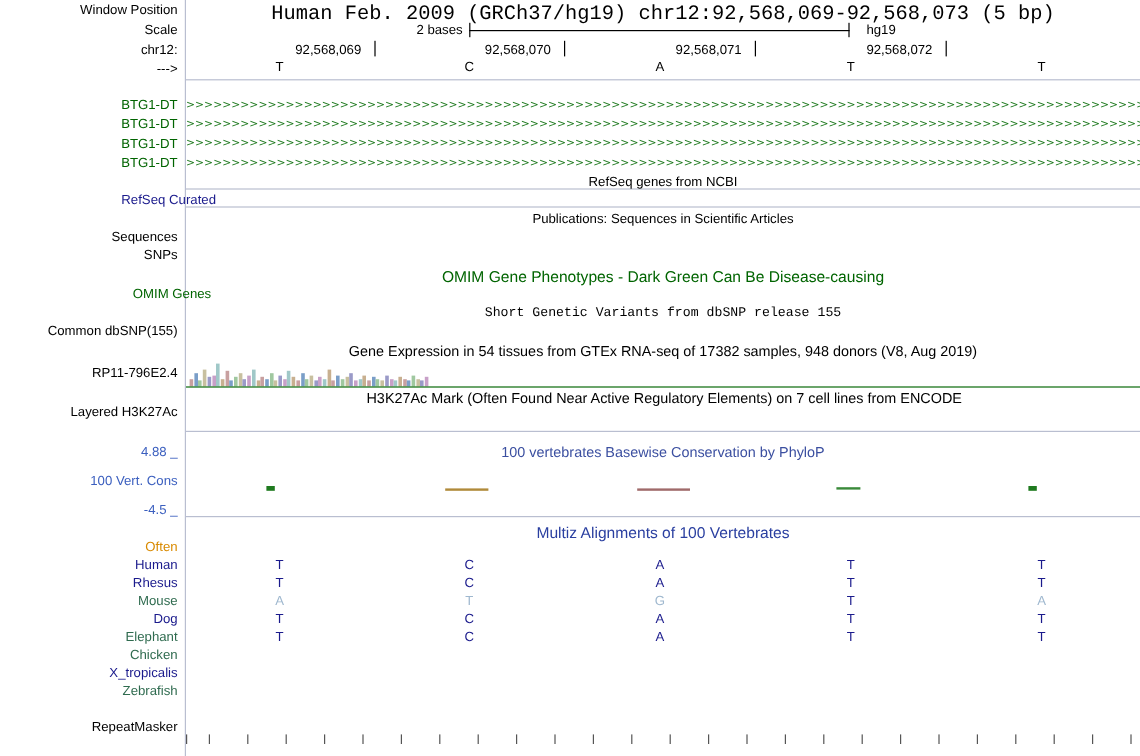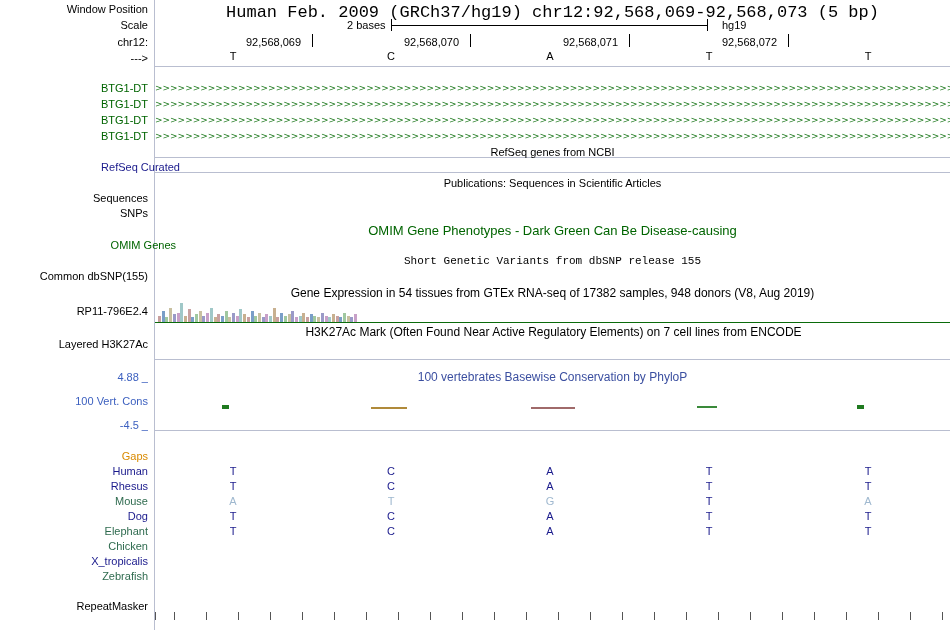--- a/index.html
+++ b/index.html
@@ -168,22 +168,23 @@
   <div class="abs lbl-right" style="left:0;top:419px;width:148px;color:#3b5fbf;">-4.5 _</div>
 
   <div class="abs cons-mark" style="left:222px;top:405px;"></div>
   <div class="abs cons-dash" style="left:371px;top:407px;width:36px;background:#b08a3a;"></div>
   <div class="abs cons-dash" style="left:531px;top:407px;width:44px;background:#a06a6a;"></div>
   <div class="abs cons-dash" style="left:697px;top:406px;width:20px;background:#3a8a3a;"></div>
   <div class="abs cons-mark" style="left:857px;top:405px;"></div>
 
   <div class="abs hline" style="left:155px;top:430px;width:795px;"></div>
 
-
-  <div class="abs lbl-right orange" style="left:0;top:450px;width:148px;">Gaps</div>
+  <div class="abs ctr" style="left:155px;top:436px;width:795px;font-size:13px;color:#2a3fa0;">Multiz Alignments of 100 Vertebrates</div>
+
+  <div class="abs lbl-right orange" style="left:0;top:450px;width:148px;">Often</div>
 
   <div class="abs lbl-right navy" style="left:0;top:465px;width:148px;">Human</div>
   <div class="abs ctr navy" style="left:214px;top:465px;width:38px;">T</div>
   <div class="abs ctr navy" style="left:372px;top:465px;width:38px;">C</div>
   <div class="abs ctr navy" style="left:531px;top:465px;width:38px;">A</div>
   <div class="abs ctr navy" style="left:690px;top:465px;width:38px;">T</div>
   <div class="abs ctr navy" style="left:849px;top:465px;width:38px;">T</div>
 
   <div class="abs lbl-right navy" style="left:0;top:480px;width:148px;">Rhesus</div>
   <div class="abs ctr navy" style="left:214px;top:480px;width:38px;">T</div>

